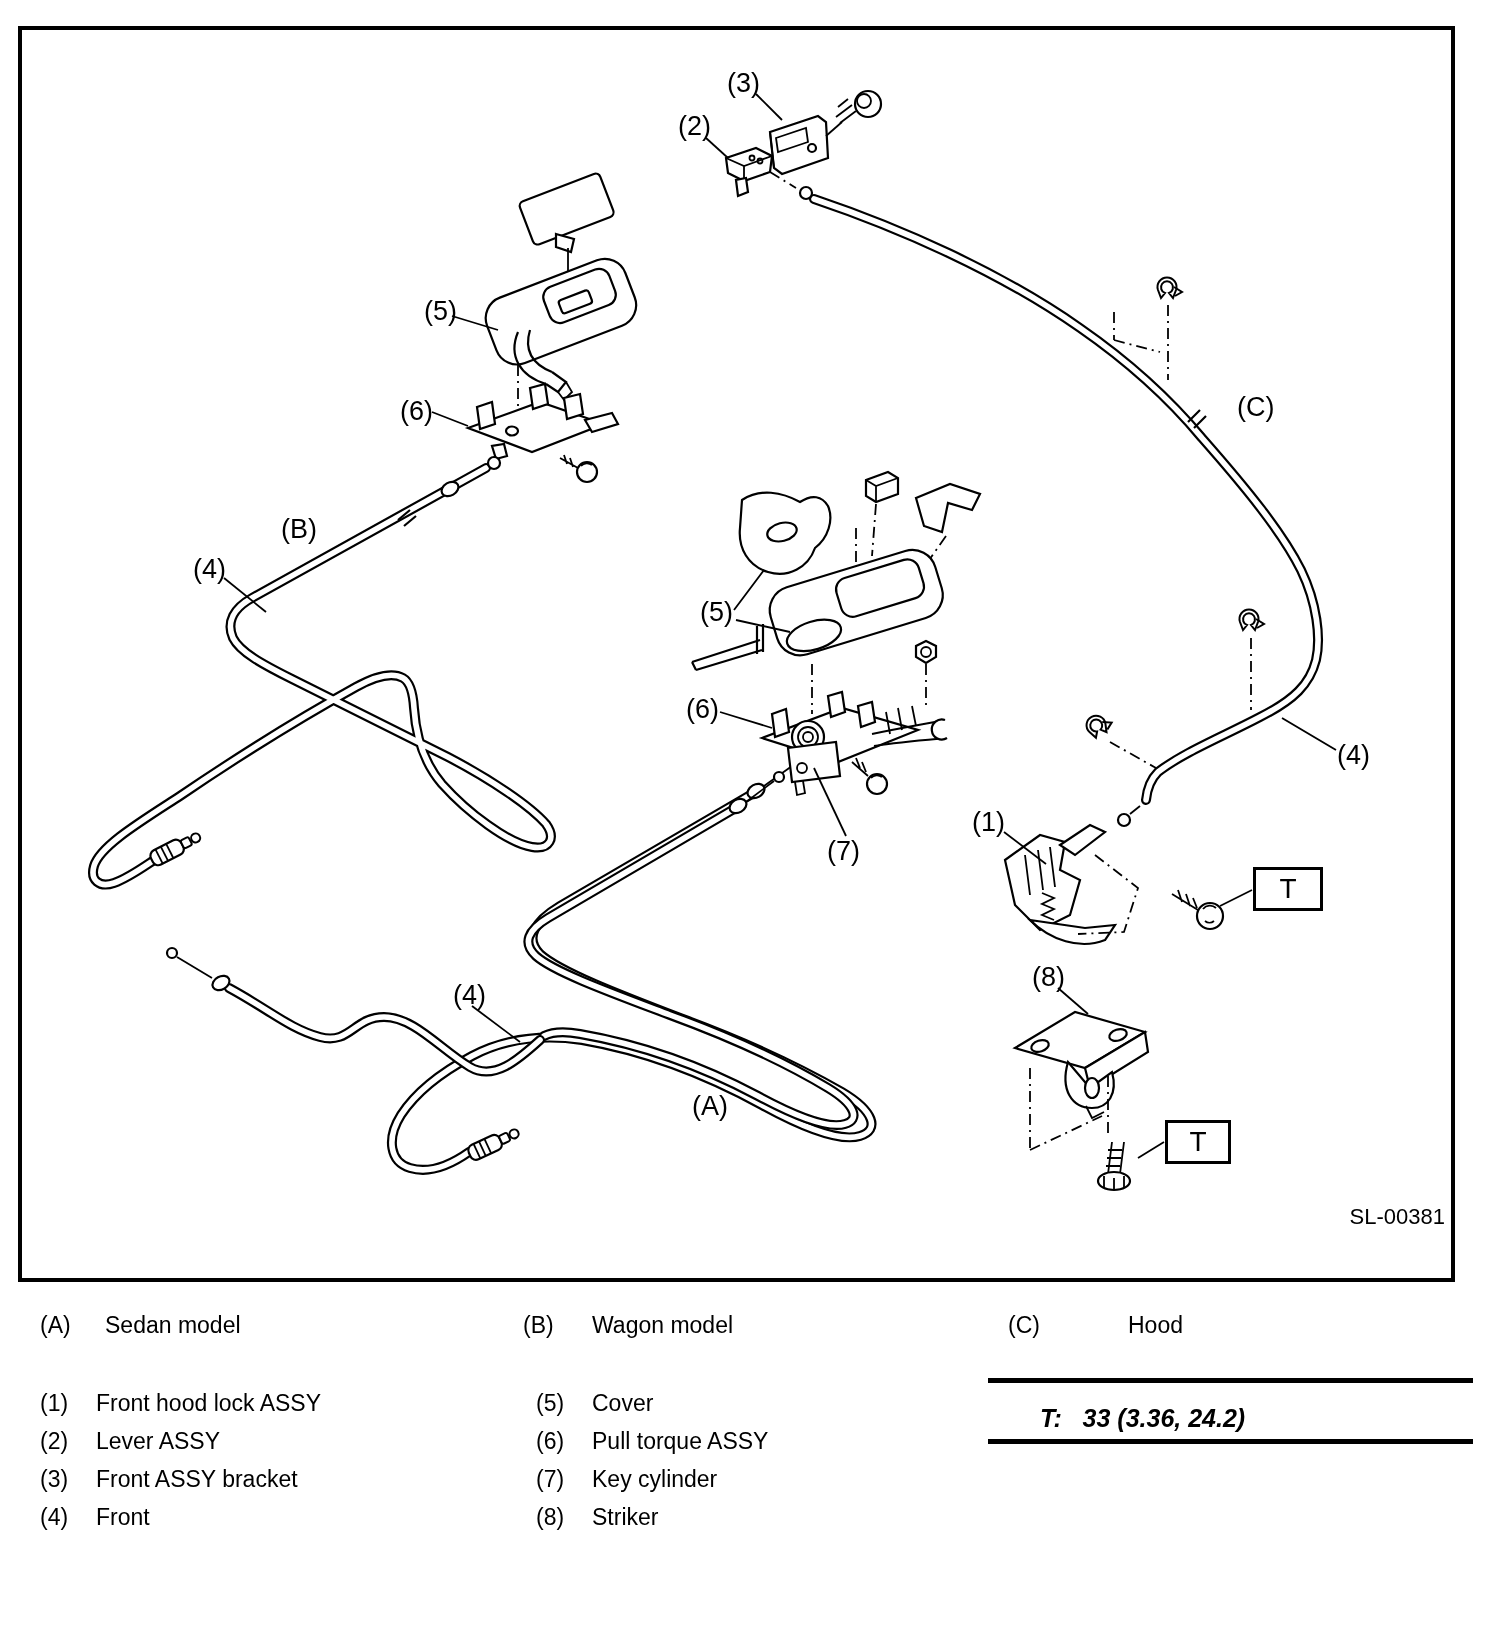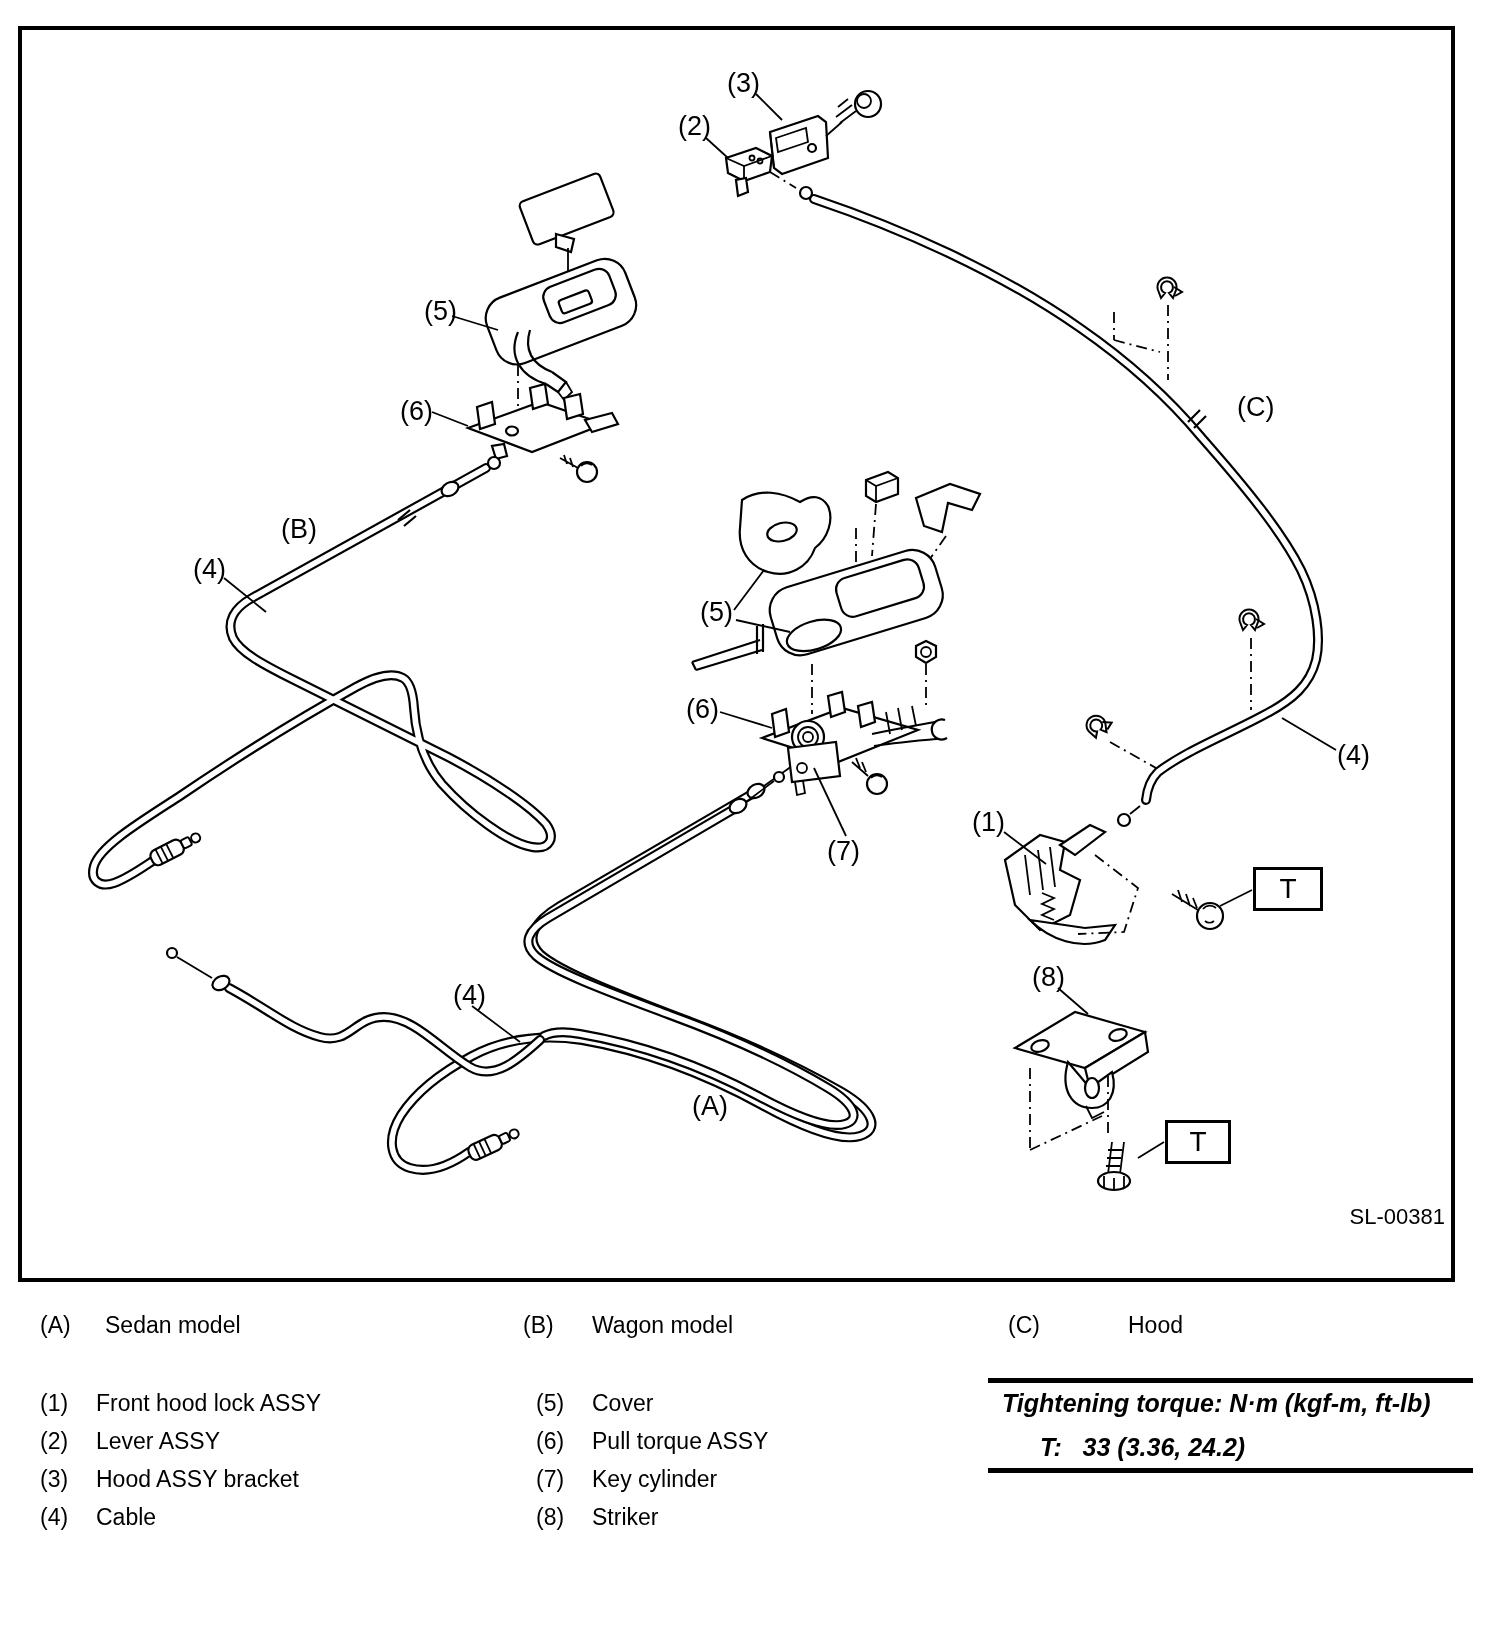--- a/index.html
+++ b/index.html
@@ -286,28 +286,27 @@
     <span class="c2l">Cover</span>
   </div>
   <div class="r2">
     <span class="c1k">(2)</span>
     <span class="c1l">Lever ASSY</span>
     <span class="c2k">(6)</span>
     <span class="c2l">Pull torque ASSY</span>
   </div>
   <div class="r3">
     <span class="c1k">(3)</span>
-    <span class="c1l">Hood ASSY bracket</span>
+    <span class="c1l">Front ASSY bracket</span>
     <span class="c2k">(7)</span>
     <span class="c2l">Key cylinder</span>
   </div>
   <div class="r4">
     <span class="c1k">(4)</span>
-    <span class="c1l">Cable</span>
+    <span class="c1l">Front</span>
     <span class="c2k">(8)</span>
     <span class="c2l">Striker</span>
   </div>
 </div>
 
 <div class="torque-box">
-  <div class="torque-line1">Tightening torque: N·m (kgf-m, ft-lb)</div>
   <div class="torque-line2">T:   33 (3.36, 24.2)</div>
 </div>
 
 </body></html>

